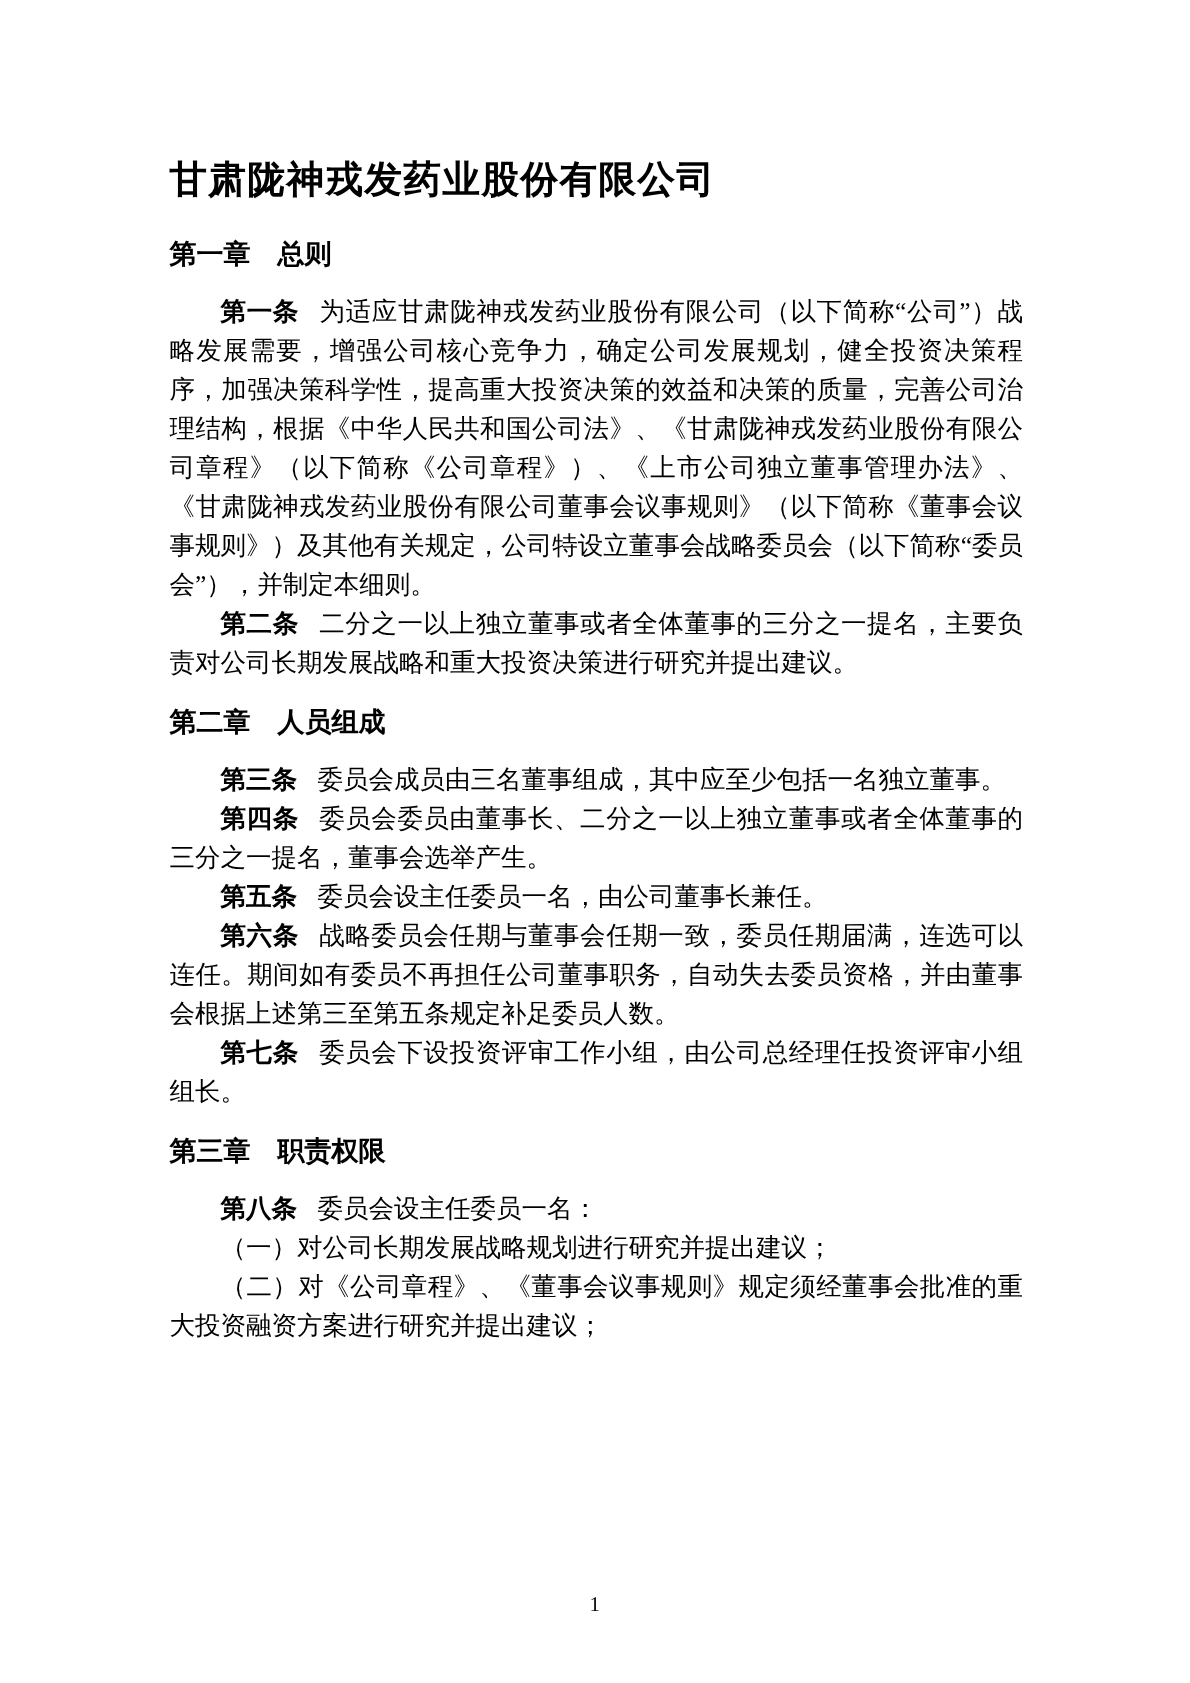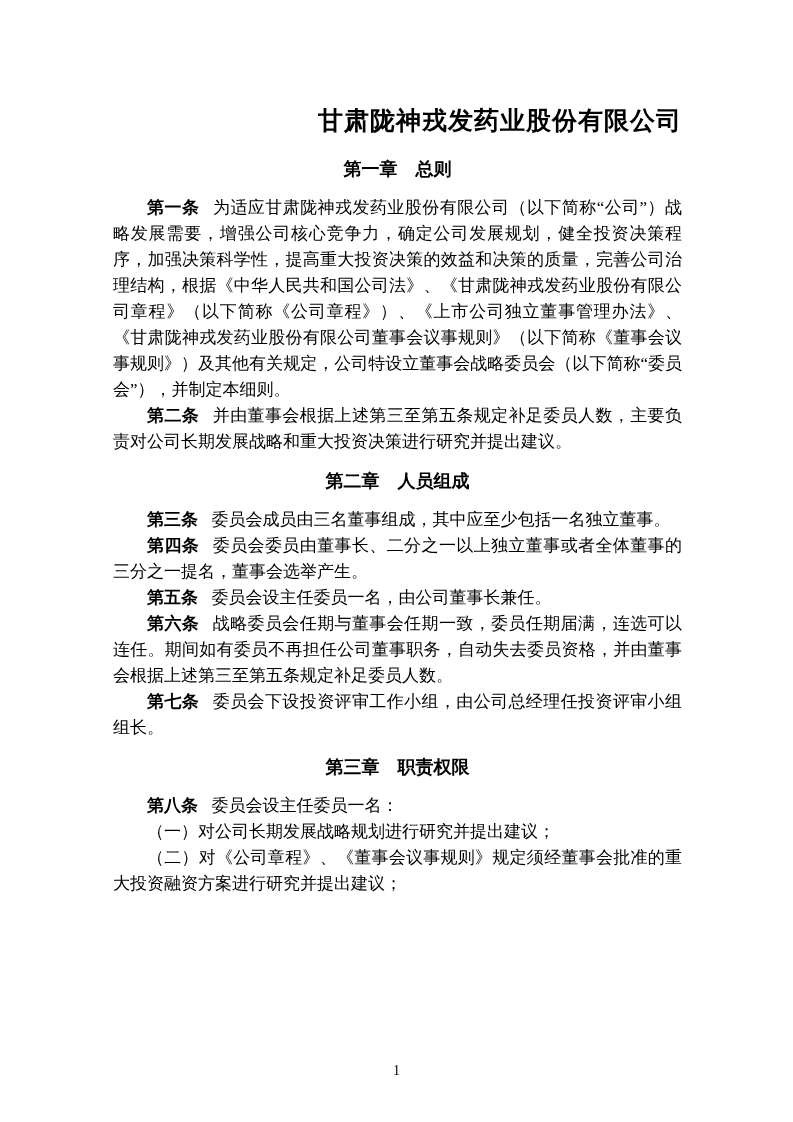--- a/index.html
+++ b/index.html
@@ -13,28 +13,27 @@
     height: 1122px;
     margin: 0 auto;
     background: #ffffff;
     color: #000000;
     font-family: "Liberation Serif", "DejaVu Serif", serif;
     box-sizing: border-box;
     padding: 98px 111px 0 113px;
     overflow: hidden;
   }
   .doc-title {
-    text-align: right;
+    text-align: left;
     font-weight: bold;
     font-size: 25px;
     line-height: 45px;
     letter-spacing: 1px;
   }
   .chapter-heading {
-    text-align: center;
     font-weight: bold;
     font-size: 18px;
     line-height: 24px;
     margin: 14px 0 14px 0;
   }
   .para {
     margin: 0;
     font-size: 17px;
     line-height: 26px;
     text-align: justify;
@@ -58,21 +57,21 @@
 <body>
 
 <div class="page">
 
   <div class="doc-title">甘肃陇神戎发药业股份有限公司</div>
 
   <div class="chapter-heading">第一章　总则</div>
 
   <p class="para"><span class="article-label">第一条</span><span>为适应甘肃陇神戎发药业股份有限公司（以下简称“公司”）战略发展需要，增强公司核心竞争力，确定公司发展规划，健全投资决策程序，加强决策科学性，提高重大投资决策的效益和决策的质量，完善公司治理结构，根据《中华人民共和国公司法》、《甘肃陇神戎发药业股份有限公司章程》（以下简称《公司章程》）、《上市公司独立董事管理办法》、《甘肃陇神戎发药业股份有限公司董事会议事规则》（以下简称《董事会议事规则》）及其他有关规定，公司特设立董事会战略委员会（以下简称“委员会”），并制定本细则。</span></p>
 
-  <p class="para"><span class="article-label">第二条</span><span>并由董事会根据上述第三至第五条规定补足委员人数，主要负责对公司长期发展战略和重大投资决策进行研究并提出建议。</span></p>
+  <p class="para"><span class="article-label">第二条</span><span>二分之一以上独立董事或者全体董事的三分之一提名，主要负责对公司长期发展战略和重大投资决策进行研究并提出建议。</span></p>
 
   <div class="chapter-heading">第二章　人员组成</div>
 
   <p class="para"><span class="article-label">第三条</span><span>委员会成员由三名董事组成，其中应至少包括一名独立董事。</span></p>
 
   <p class="para"><span class="article-label">第四条</span><span>委员会委员由董事长、二分之一以上独立董事或者全体董事的三分之一提名，董事会选举产生。</span></p>
 
   <p class="para"><span class="article-label">第五条</span><span>委员会设主任委员一名，由公司董事长兼任。</span></p>
 
   <p class="para"><span class="article-label">第六条</span><span>战略委员会任期与董事会任期一致，委员任期届满，连选可以连任。期间如有委员不再担任公司董事职务，自动失去委员资格，并由董事会根据上述第三至第五条规定补足委员人数。</span></p>

